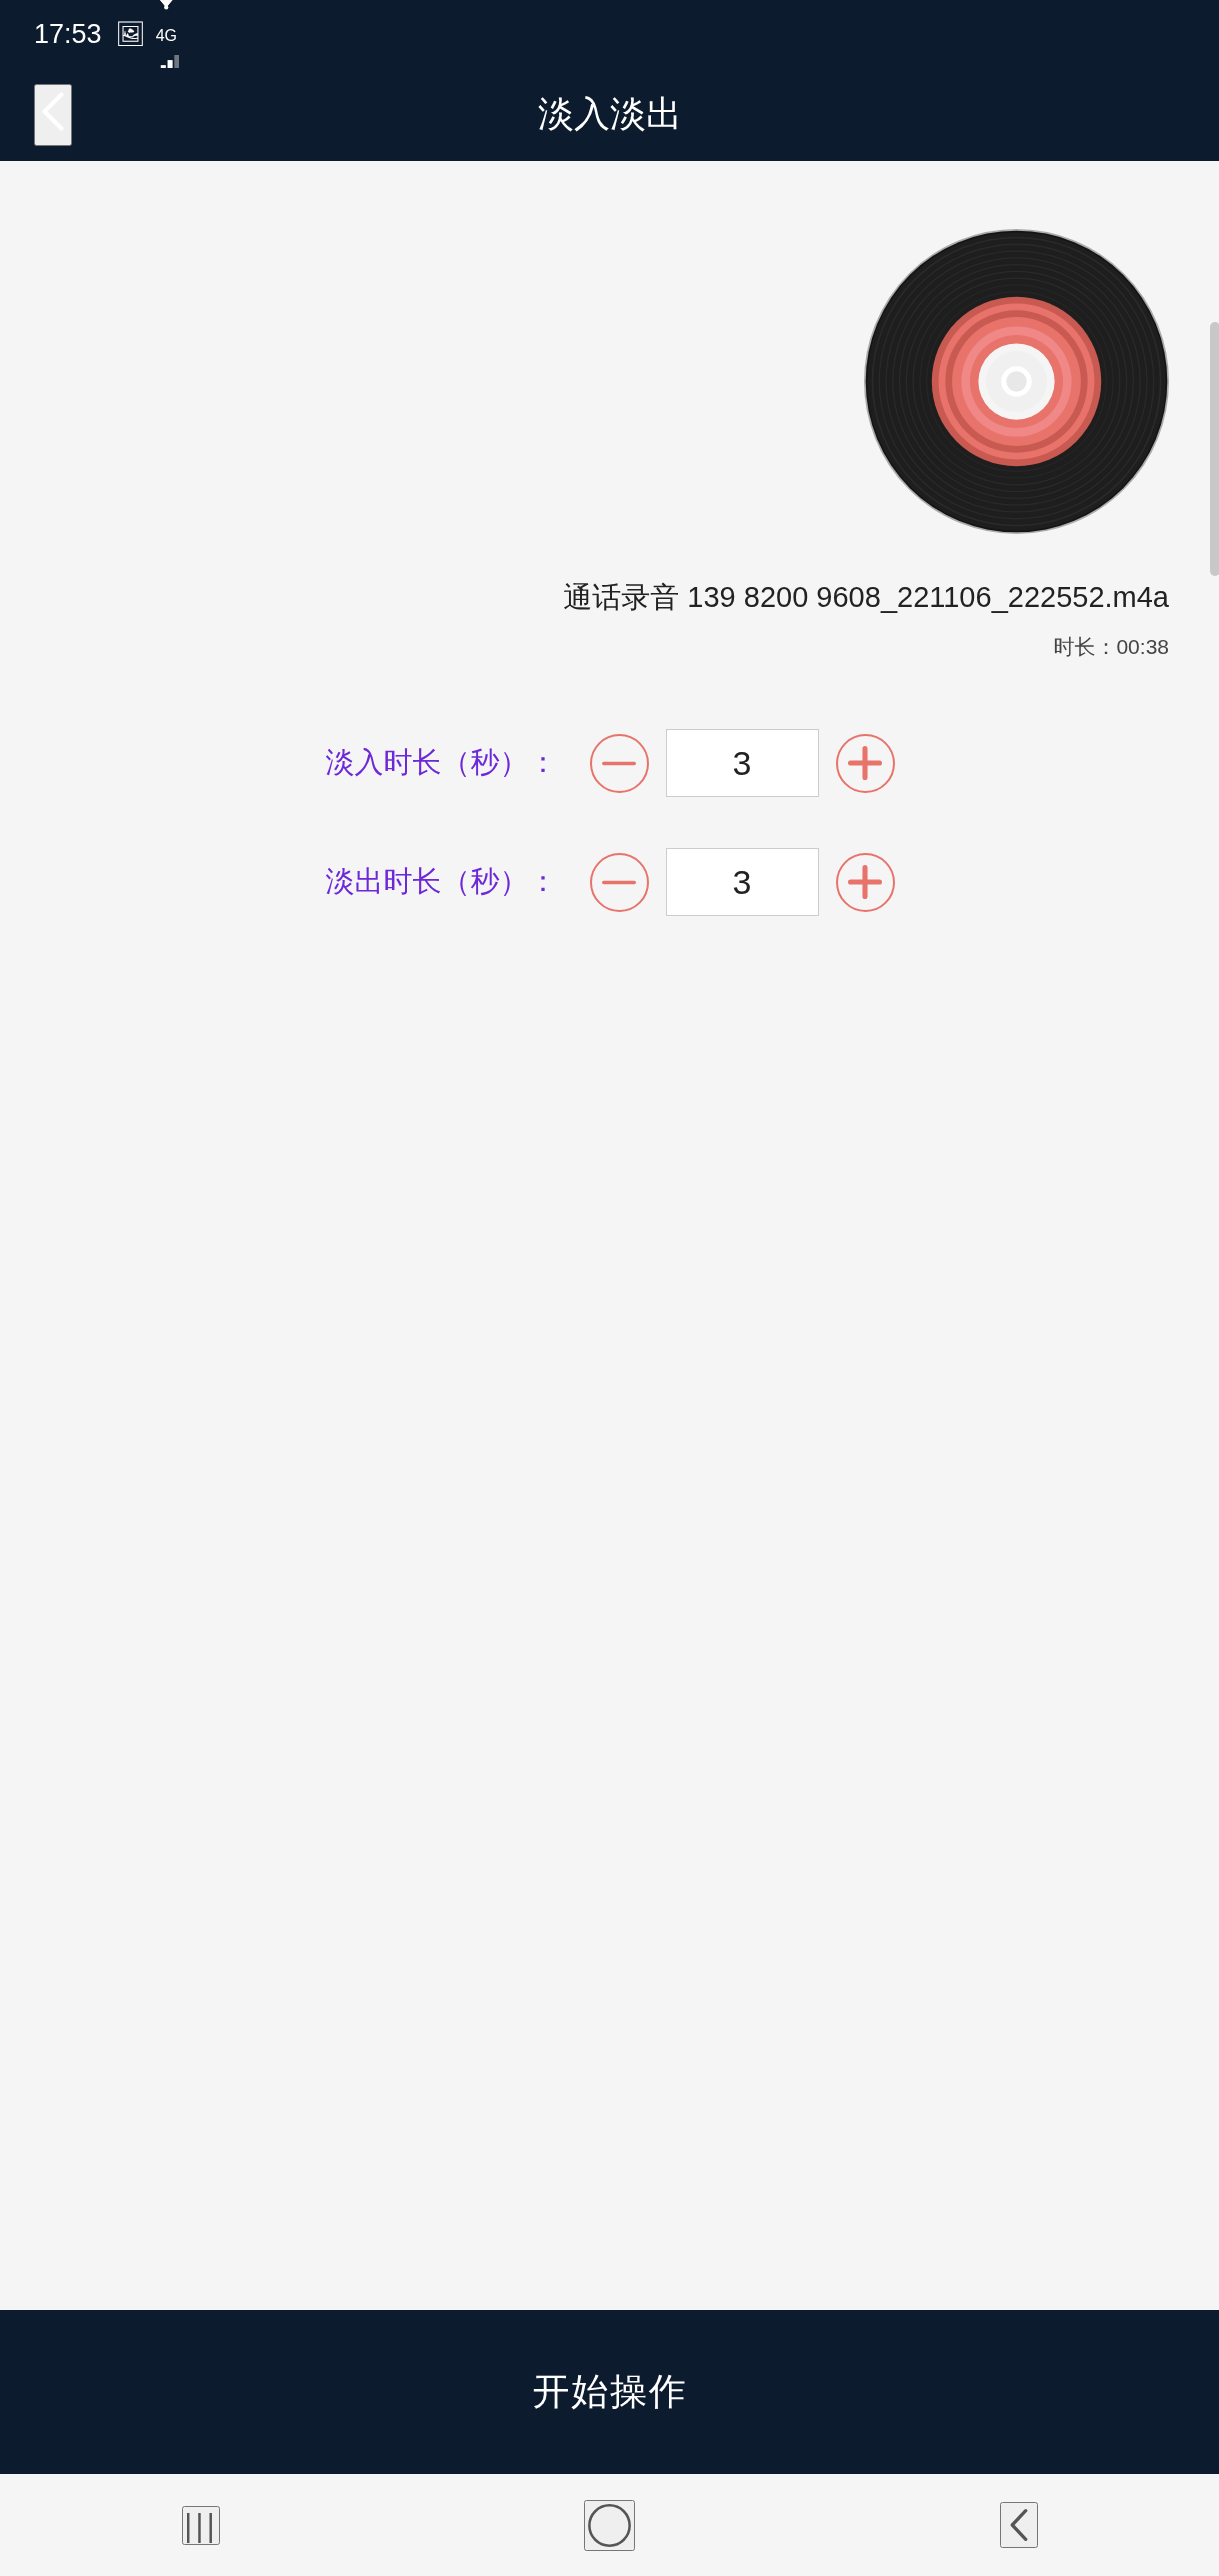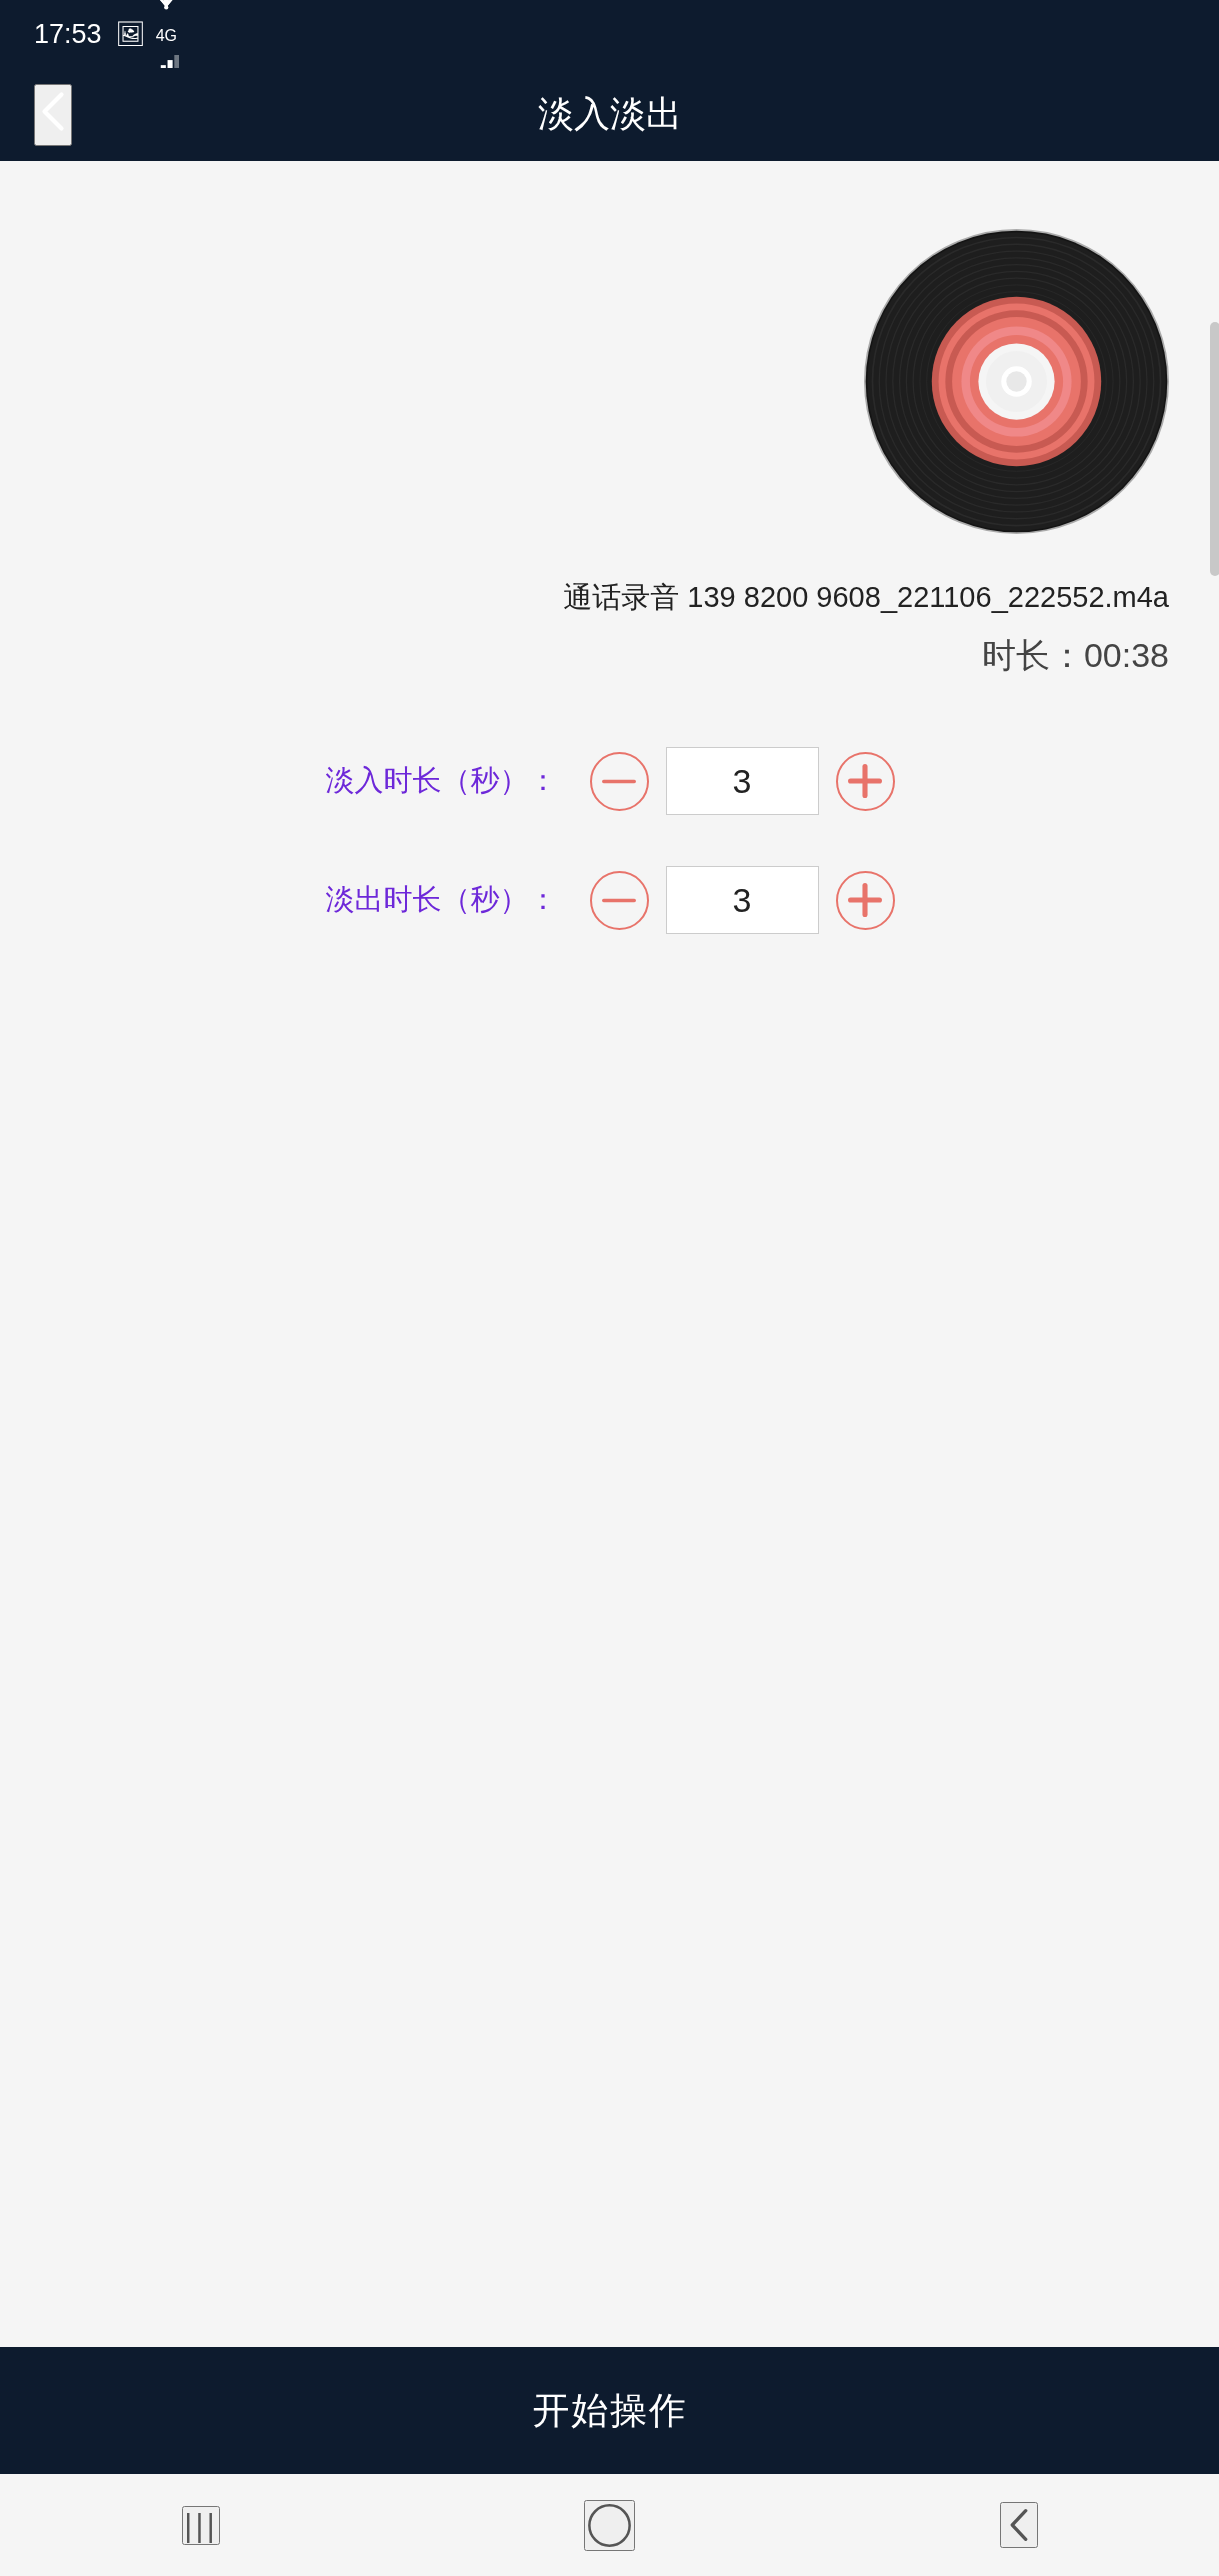--- a/index.html
+++ b/index.html
@@ -117,21 +117,21 @@
     
     .file-name {
       font-size: 29px;
       color: #222;
       text-align: center;
       line-height: 1.5;
       margin-bottom: 13.6px;
     }
 
     .file-duration {
-      font-size: 34px;
+      font-size: 21px;
       color: #444;
       text-align: center;
       margin-bottom: 68px;
     }
 
     
     .control-row {
       display: flex;
       align-items: center;
       justify-content: center;
@@ -169,21 +169,21 @@
       text-align: center;
       font-size: 34px;
       color: #222;
       margin: 0 17px;
       outline: none;
     }
 
     
     .bottom-bar {
       background: #0d1b2e;
-      height: 127px;
+      height: 164px;
       display: flex;
       align-items: center;
       justify-content: center;
       flex-shrink: 0;
     }
 
     .start-btn {
       color: white;
       font-size: 37px;
       background: transparent;

